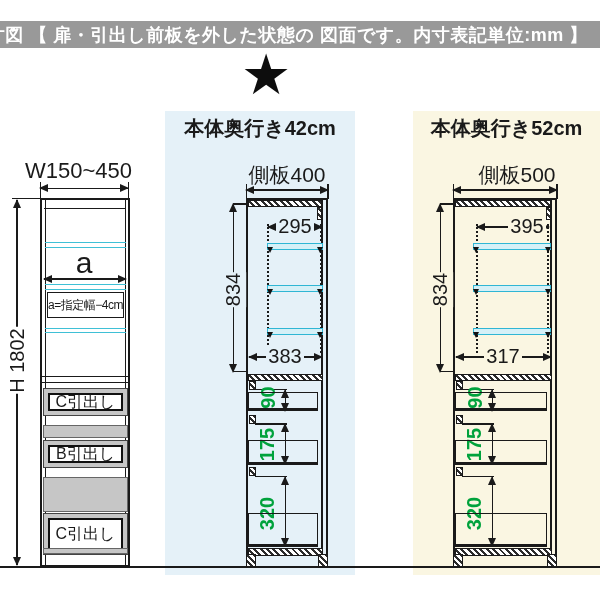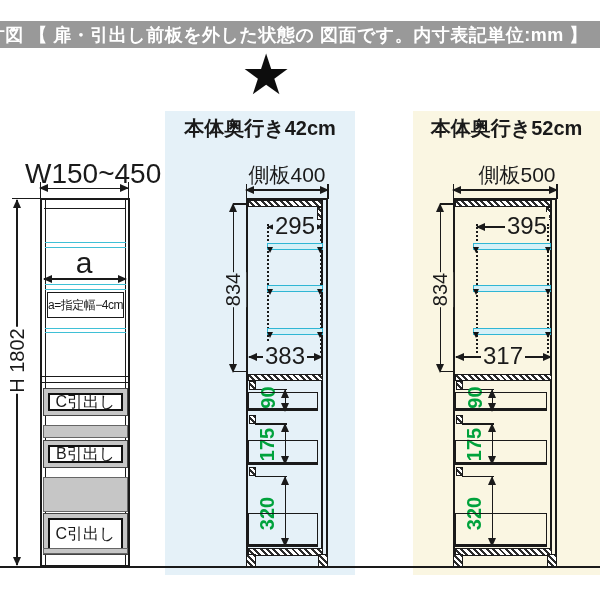--- a/index.html
+++ b/index.html
@@ -39,25 +39,25 @@
     border:4px solid transparent; border-top:0; border-bottom:9px solid #1a1a1a; }
   .varrow::after  { content:""; position:absolute; bottom:-1px; left:-3.3px; width:0; height:0;
     border:4px solid transparent; border-bottom:0; border-top:9px solid #1a1a1a; }
   .tickv { position:absolute; width:1.5px; background:#1a1a1a; }
   .htick { position:absolute; height:1.5px; background:#1a1a1a; width:14px; }
   .vdotted { position:absolute; width:0; border-left:2px dotted #1a1a1a; }
   .hatch { position:absolute; border:1px solid #1a1a1a;
     background:repeating-linear-gradient(45deg,#ffffff 0px,#ffffff 2.5px,#2b2b2b 2.5px,#2b2b2b 4.5px); }
   .vlabel { position:absolute; display:flex; align-items:center; justify-content:center; }
   .vlabel span { transform:rotate(-90deg); white-space:nowrap; }
-  .hlabel { position:absolute; text-align:center; font-size:24px; height:22px; line-height:22px; }
+  .hlabel { position:absolute; text-align:center; font-size:20px; height:22px; line-height:22px; }
 
   
   .cab-front { position:absolute; left:0; top:155px; width:165px; height:425px; }
-  .fw-label { position:absolute; top:3px; left:25px; width:115px; text-align:left; font-size:28px; }
+  .fw-label { position:absolute; top:3px; left:25px; width:115px; text-align:left; font-size:22px; }
   .fw-arrow { top:32.5px; left:40px; width:88px; }
   .fw-tickL { left:39.5px; top:27px; height:16px; }
   .fw-tickR { left:127.5px; top:27px; height:16px; }
   .f-frame { position:absolute; left:40px; top:43px; width:90px; height:369px; border:2px solid #1a1a1a; }
   .f-innerL { position:absolute; left:44.5px; top:45px; width:1px; height:365px; background:#1a1a1a; }
   .f-innerR { position:absolute; left:124.5px; top:45px; width:1px; height:365px; background:#1a1a1a; }
   .f-innertop { position:absolute; left:44px; top:52.5px; width:82px; height:1px; background:#1a1a1a; }
   .cy2 { position:absolute; left:44.5px; width:81px; height:5.5px;
     border-top:1.4px solid #3fc0d6; border-bottom:1.4px solid #3fc0d6; }
   .cy-1 { top:87px; } .cy-2 { top:129px; } .cy-3 { top:172.5px; }

